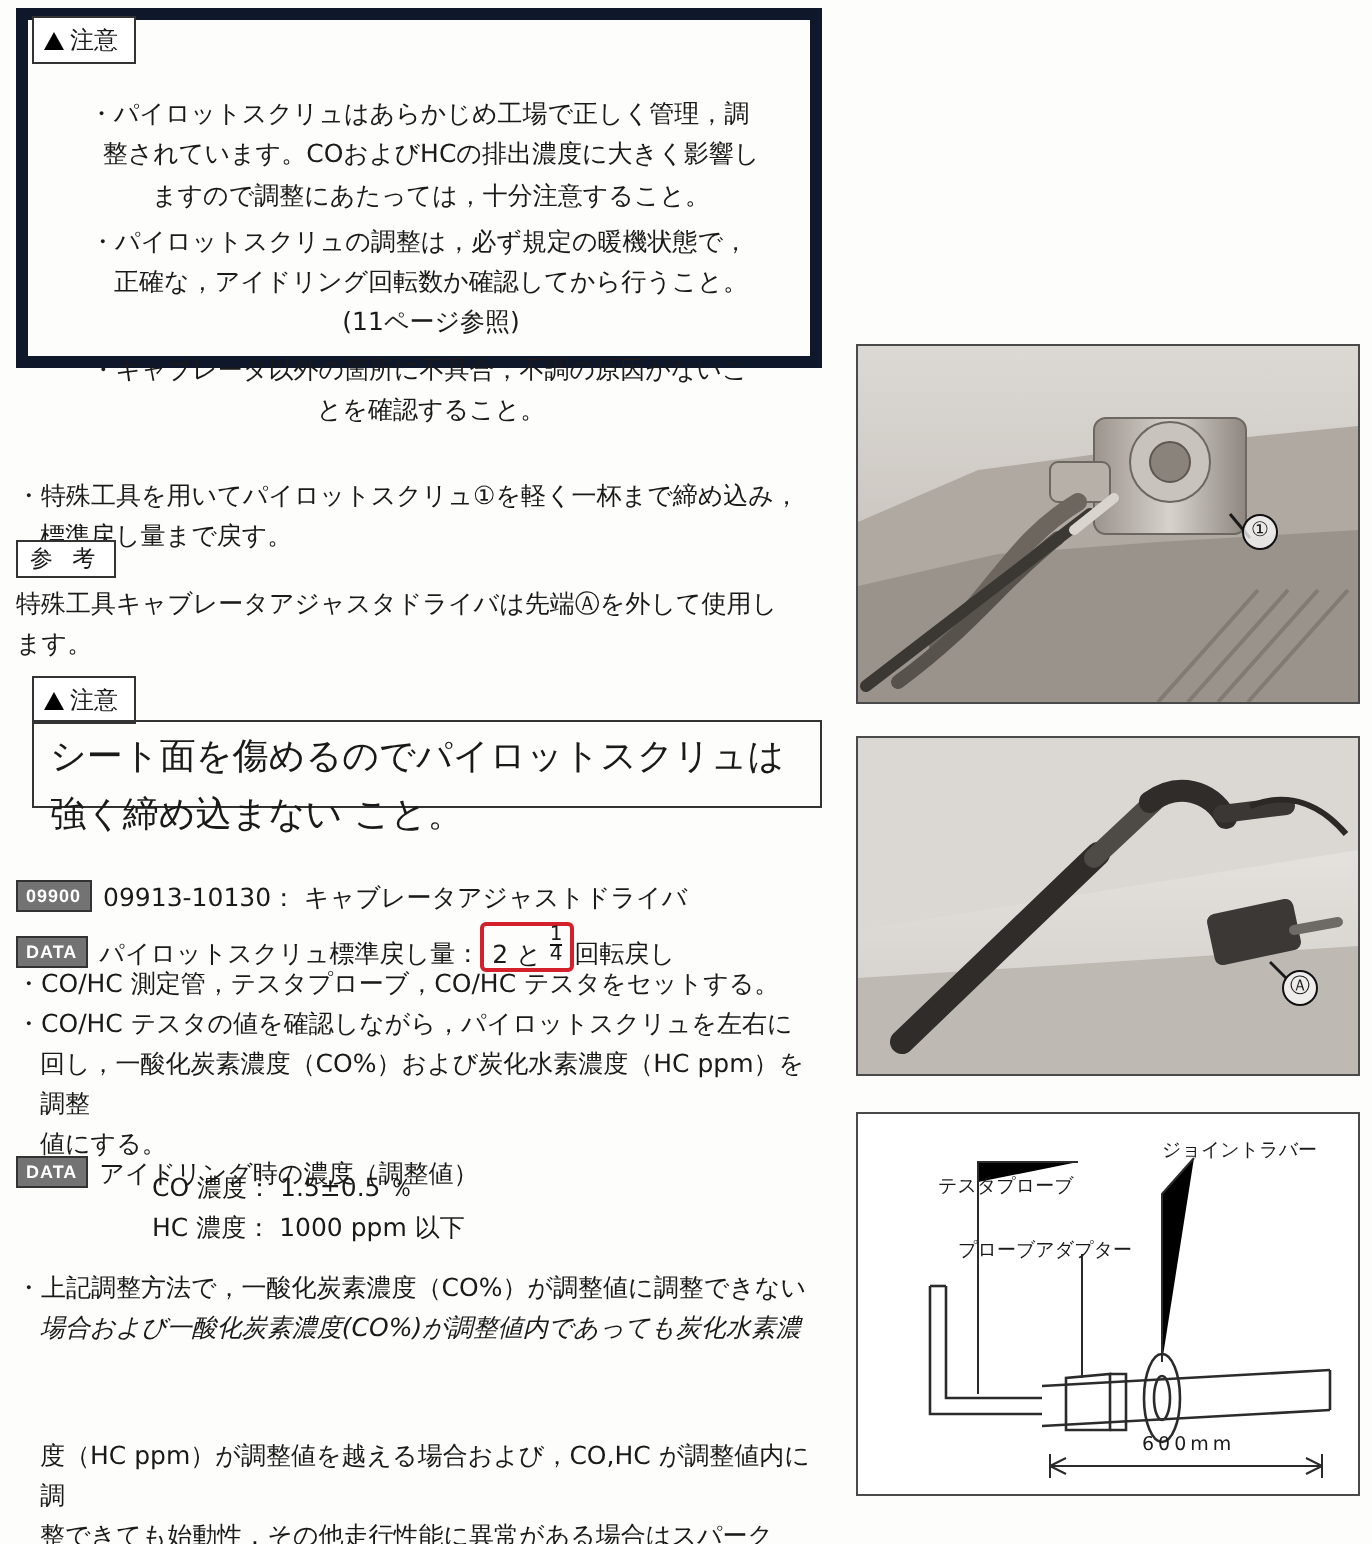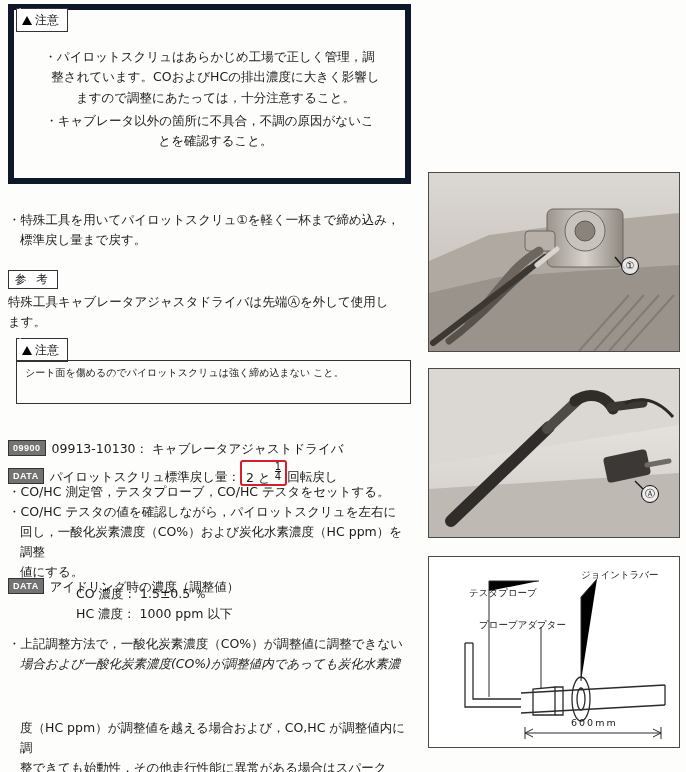--- a/index.html
+++ b/index.html
@@ -80,21 +80,21 @@
     background:#fff;
     letter-spacing:3px;
   }
 
   
   #warnbox2{position:absolute;left:8px;top:338px;width:403px;height:62px;}
   #warnbox2 .head{position:absolute;left:8px;top:0px;}
   #warnbox2 .inner{
     position:absolute;left:8px;top:22px;width:395px;height:44px;
     border:1px solid #333;box-sizing:border-box;
-    font-size:10px;line-height:1.6;padding:4px 8px;
+    font-size:18px;line-height:1.6;padding:4px 8px;
   }
 
   
   .rowline{position:absolute;font-size:12.5px;}
   .chip{
     display:inline-block;
     border:1px solid #333;
     background:#737373;color:#fff;
     font-size:9px;font-weight:bold;
     padding:2px 4px;
@@ -140,29 +140,30 @@
 </style>
 </head>
 <body>
 
 <div class="page">
 
   <div id="warnbox1">
     <div class="inner">
       <ul class="bullets jp">
         <li>・パイロットスクリュはあらかじめ工場で正しく管理，調整されています。COおよびHCの排出濃度に大きく影響しますので調整にあたっては，十分注意すること。</li>
+        <li>・パイロットスクリュの調整は，必ず規定の暖機状態で，正確な，アイドリング回転数か確認してから行うこと。(11ページ参照)</li>
         <li>・キャブレータ以外の箇所に不具合，不調の原因がないことを確認すること。</li>
       </ul>
     </div>
     <div class="warn-head head">
       <span class="tri"><span class="tri-inner"></span></span><span>注意</span>
     </div>
   </div>
 
-  <div class="para" style="left:8px;top:210px;">
+  <div class="para" style="left:8px;top:238px;">
     <span class="ln hang">・特殊工具を用いてパイロットスクリュ①を軽く一杯まで締め込み，</span>
     <span class="ln" style="padding-left:12px;">標準戻し量まで戻す。</span>
   </div>
 
   <div style="position:absolute;left:8px;top:268px;">
     <span class="tag jp">参 考</span>
   </div>
   <div class="para" style="left:8px;top:292px;">
     <span class="ln">特殊工具キャブレータアジャスタドライバは先端Ⓐを外して使用し</span>
     <span class="ln">ます。</span>

